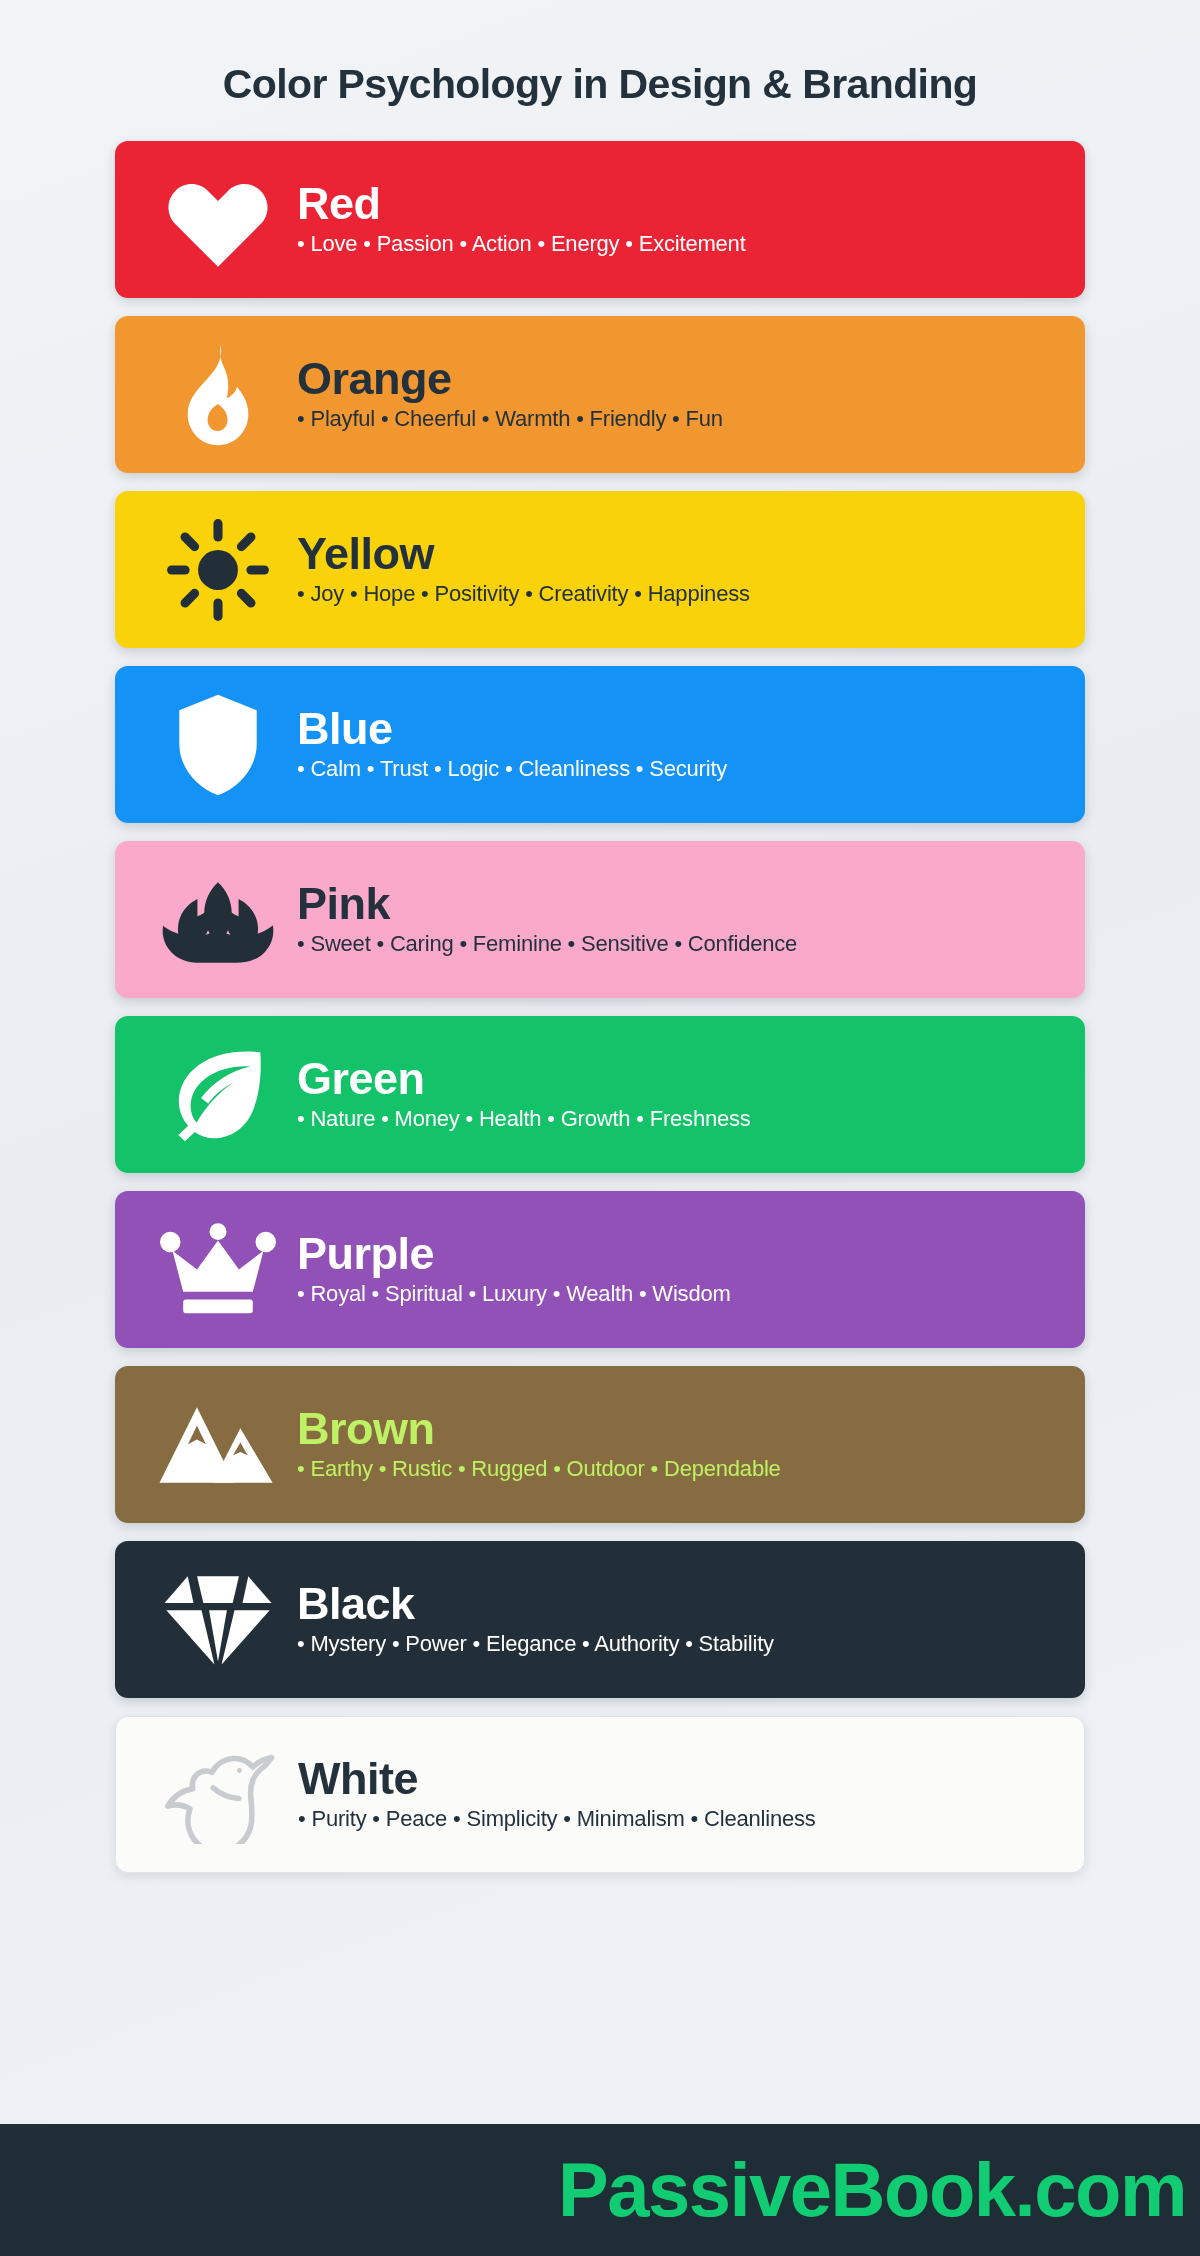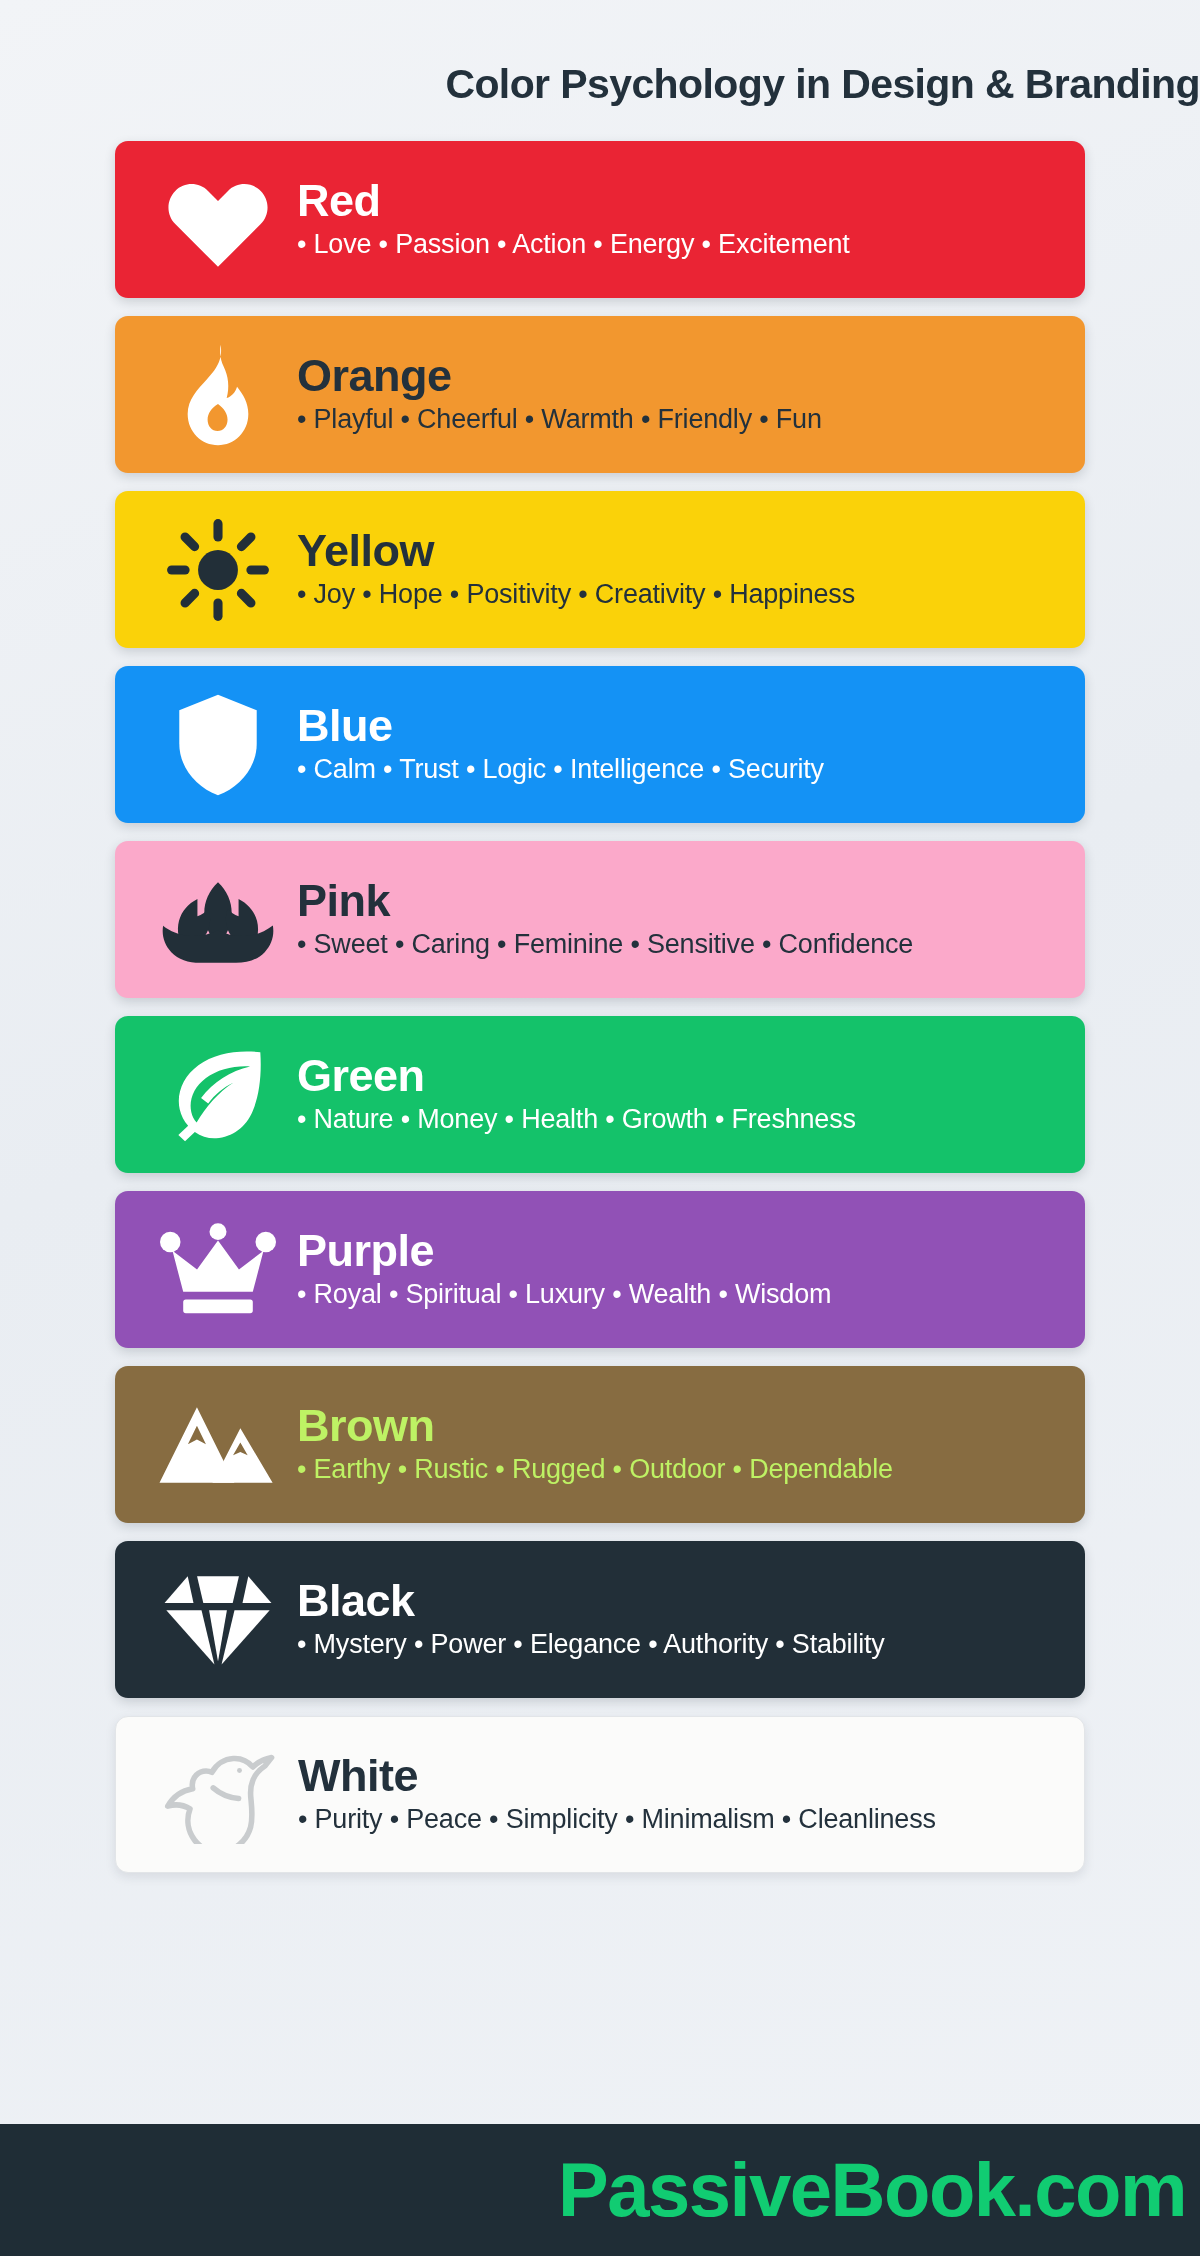--- a/index.html
+++ b/index.html
@@ -25,21 +25,20 @@
   .title-wrap {
     padding: 62px 0 34px 0;
     text-align: center;
   }
   .page-title {
     font-size: 41px;
     font-weight: bold;
     color: #23313c;
     letter-spacing: -0.6px;
     line-height: 1.1;
-    text-align: right;
   }
 
   
   .cards {
     flex: 1 1 auto;
     padding: 0 115px;
     display: flex;
     flex-direction: column;
     gap: 18px;
   }
@@ -79,21 +78,21 @@
   }
 
   .color-name {
     font-size: 45px;
     font-weight: bold;
     line-height: 1.06;
     letter-spacing: -0.5px;
     margin-bottom: 4px;
   }
   .keywords {
-    font-size: 27px;
+    font-size: 22px;
     font-weight: normal;
     line-height: 1.2;
     letter-spacing: -0.2px;
     white-space: nowrap;
   }
 
   
   .footer {
     flex: 0 0 auto;
     height: 132px;
@@ -167,21 +166,21 @@
     </div>
 
     <div class="card" style="background: rgb(20, 146, 245); color: rgb(255, 255, 255);">
       <div class="icon-box">
         <svg width="88" height="108" viewBox="0 0 20 24" fill="#ffffff">
           <path d="M10 .6 1.2 4.1v7.6c0 5.2 3.7 9.9 8.8 11.7 5.1-1.8 8.8-6.5 8.8-11.7V4.1L10 .6z"></path>
         </svg>
       </div>
       <div class="card-text">
         <div class="color-name">Blue</div>
-        <div class="keywords">• Calm • Trust • Logic • Intelligence • Security</div>
+        <div class="keywords">• Calm • Trust • Logic • Cleanliness • Security</div>
       </div>
     </div>
 
     <div class="card" style="background: rgb(251, 169, 202); color: rgb(35, 49, 60);">
       <div class="icon-box">
         <svg width="120" height="86" viewBox="0 0 28 20" fill="#222f38">
           <path d="M14 1.2c-2.1 2-3.2 4.5-3.2 7.2 0 2.7 1.1 5.2 3.2 7.2 2.1-2 3.2-4.5 3.2-7.2 0-2.7-1.1-5.2-3.2-7.2z"></path>
           <path d="M9.2 5.1C7 6.2 5.5 8 4.9 10.2c-.6 2.3-.1 4.7 1.3 6.8 2.3-.6 4.2-2 5.2-4 .9-1.8 1-3.8.3-5.7-.6.9-1.5 1.5-2.5 1.8z"></path>
           <path d="M18.8 5.1c2.2 1.1 3.7 2.9 4.3 5.1.6 2.3.1 4.7-1.3 6.8-2.3-.6-4.2-2-5.2-4-.9-1.8-1-3.8-.3-5.7.6.9 1.5 1.5 2.5 1.8z"></path>
           <path d="M1.2 11.3c-.4 2.3.3 4.5 1.9 6.2C4.7 19.2 7.1 20 9.8 20h8.4c2.7 0 5.1-.8 6.7-2.5 1.6-1.7 2.3-3.9 1.9-6.2-1.8 1.4-3.8 2.2-6 2.4-2.2.2-4.4-.2-6.4-1.1-.3-.2-.6-.2-.9 0-2 .9-4.2 1.3-6.4 1.1-2.2-.2-4.2-1-6-2.4z"></path>

